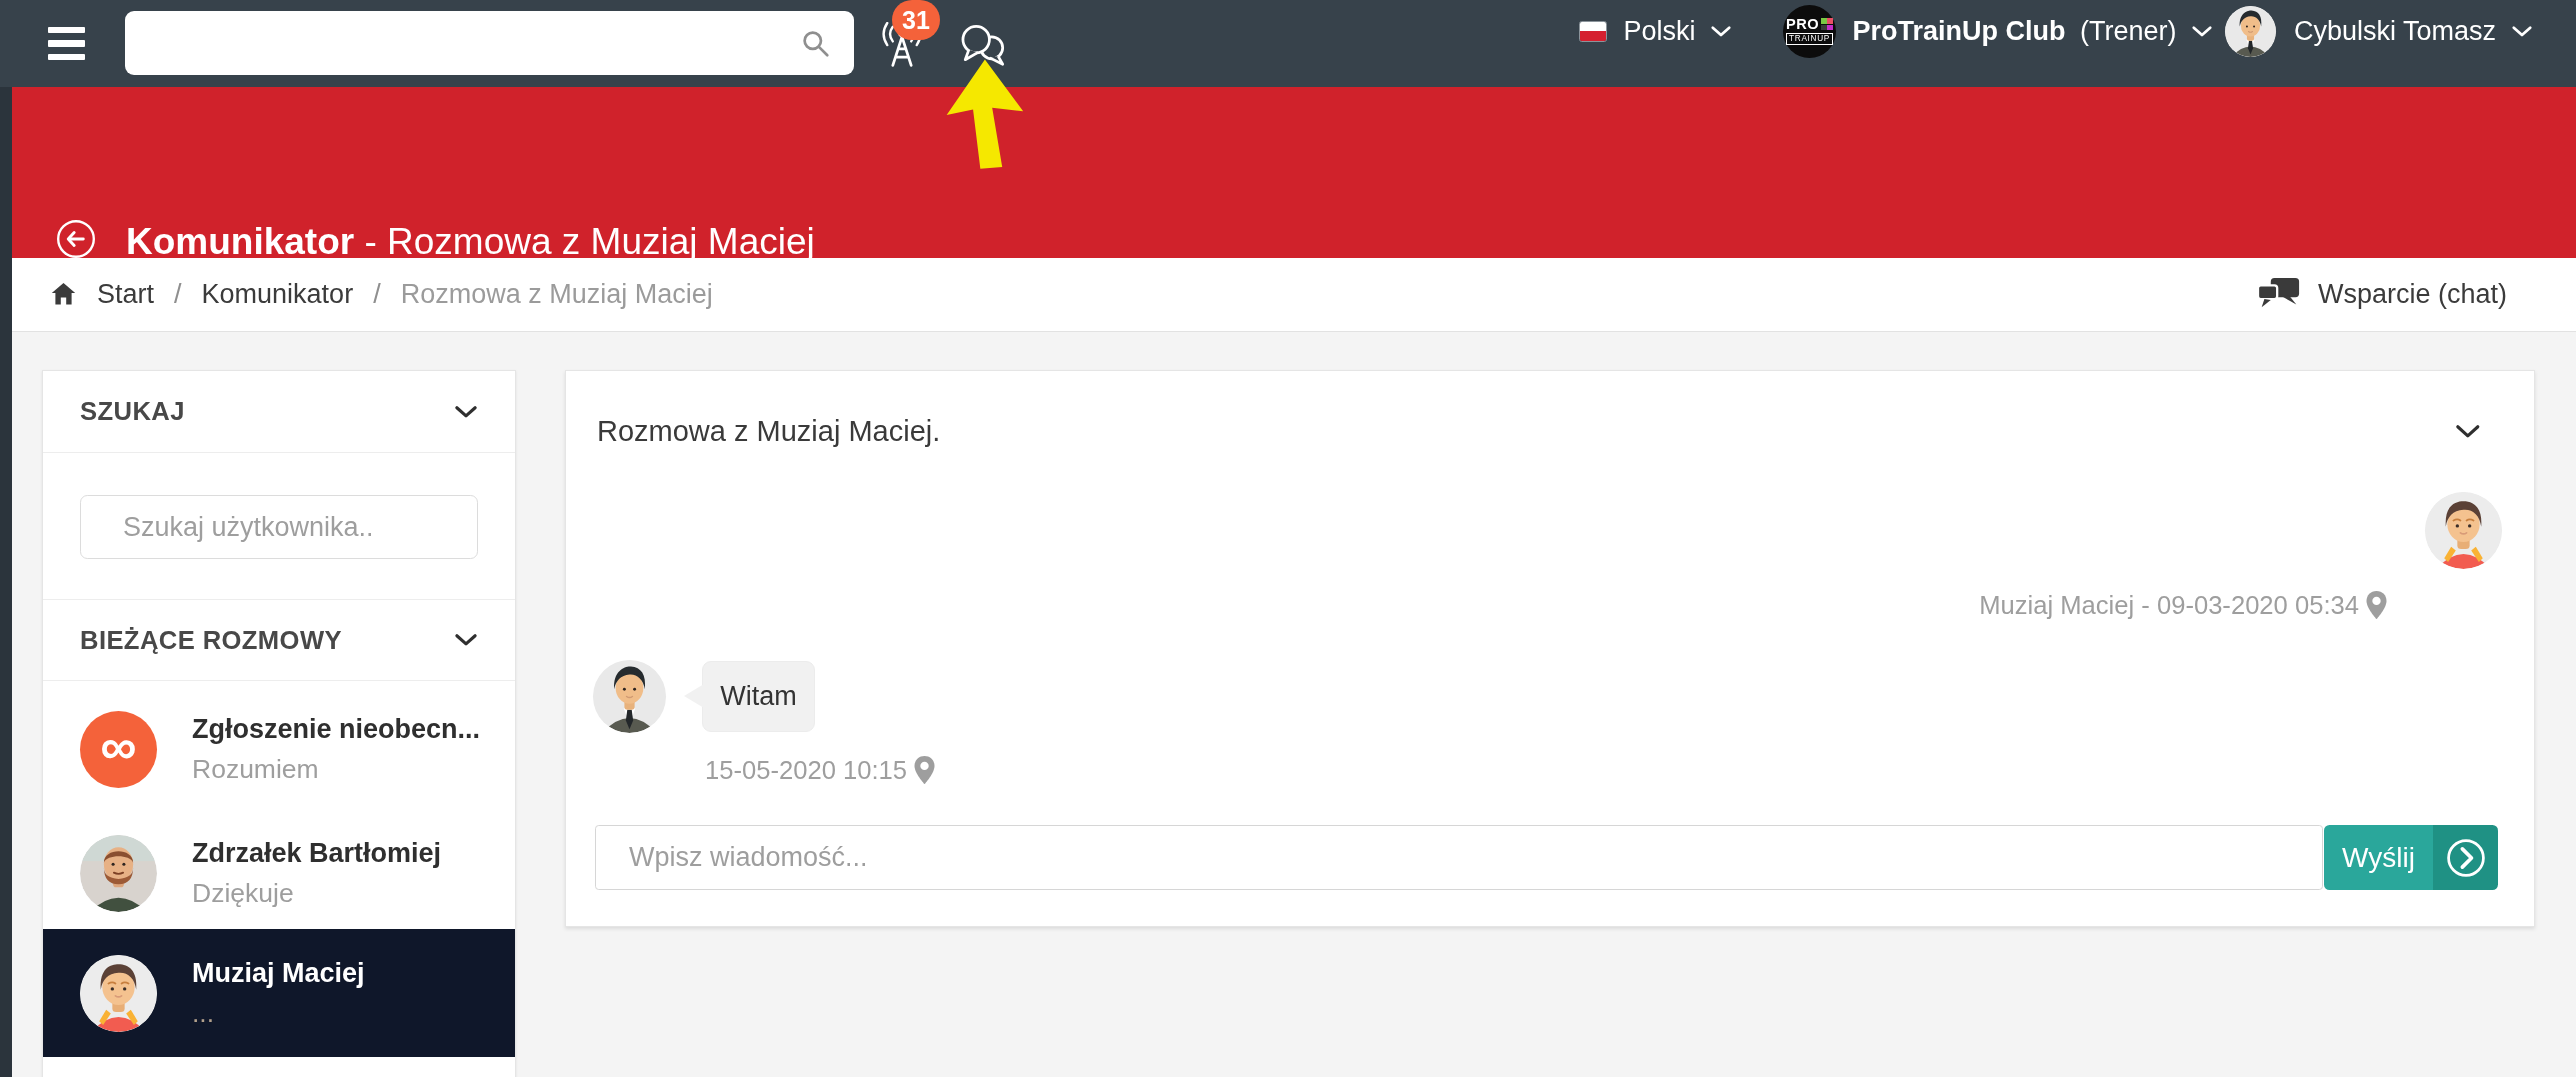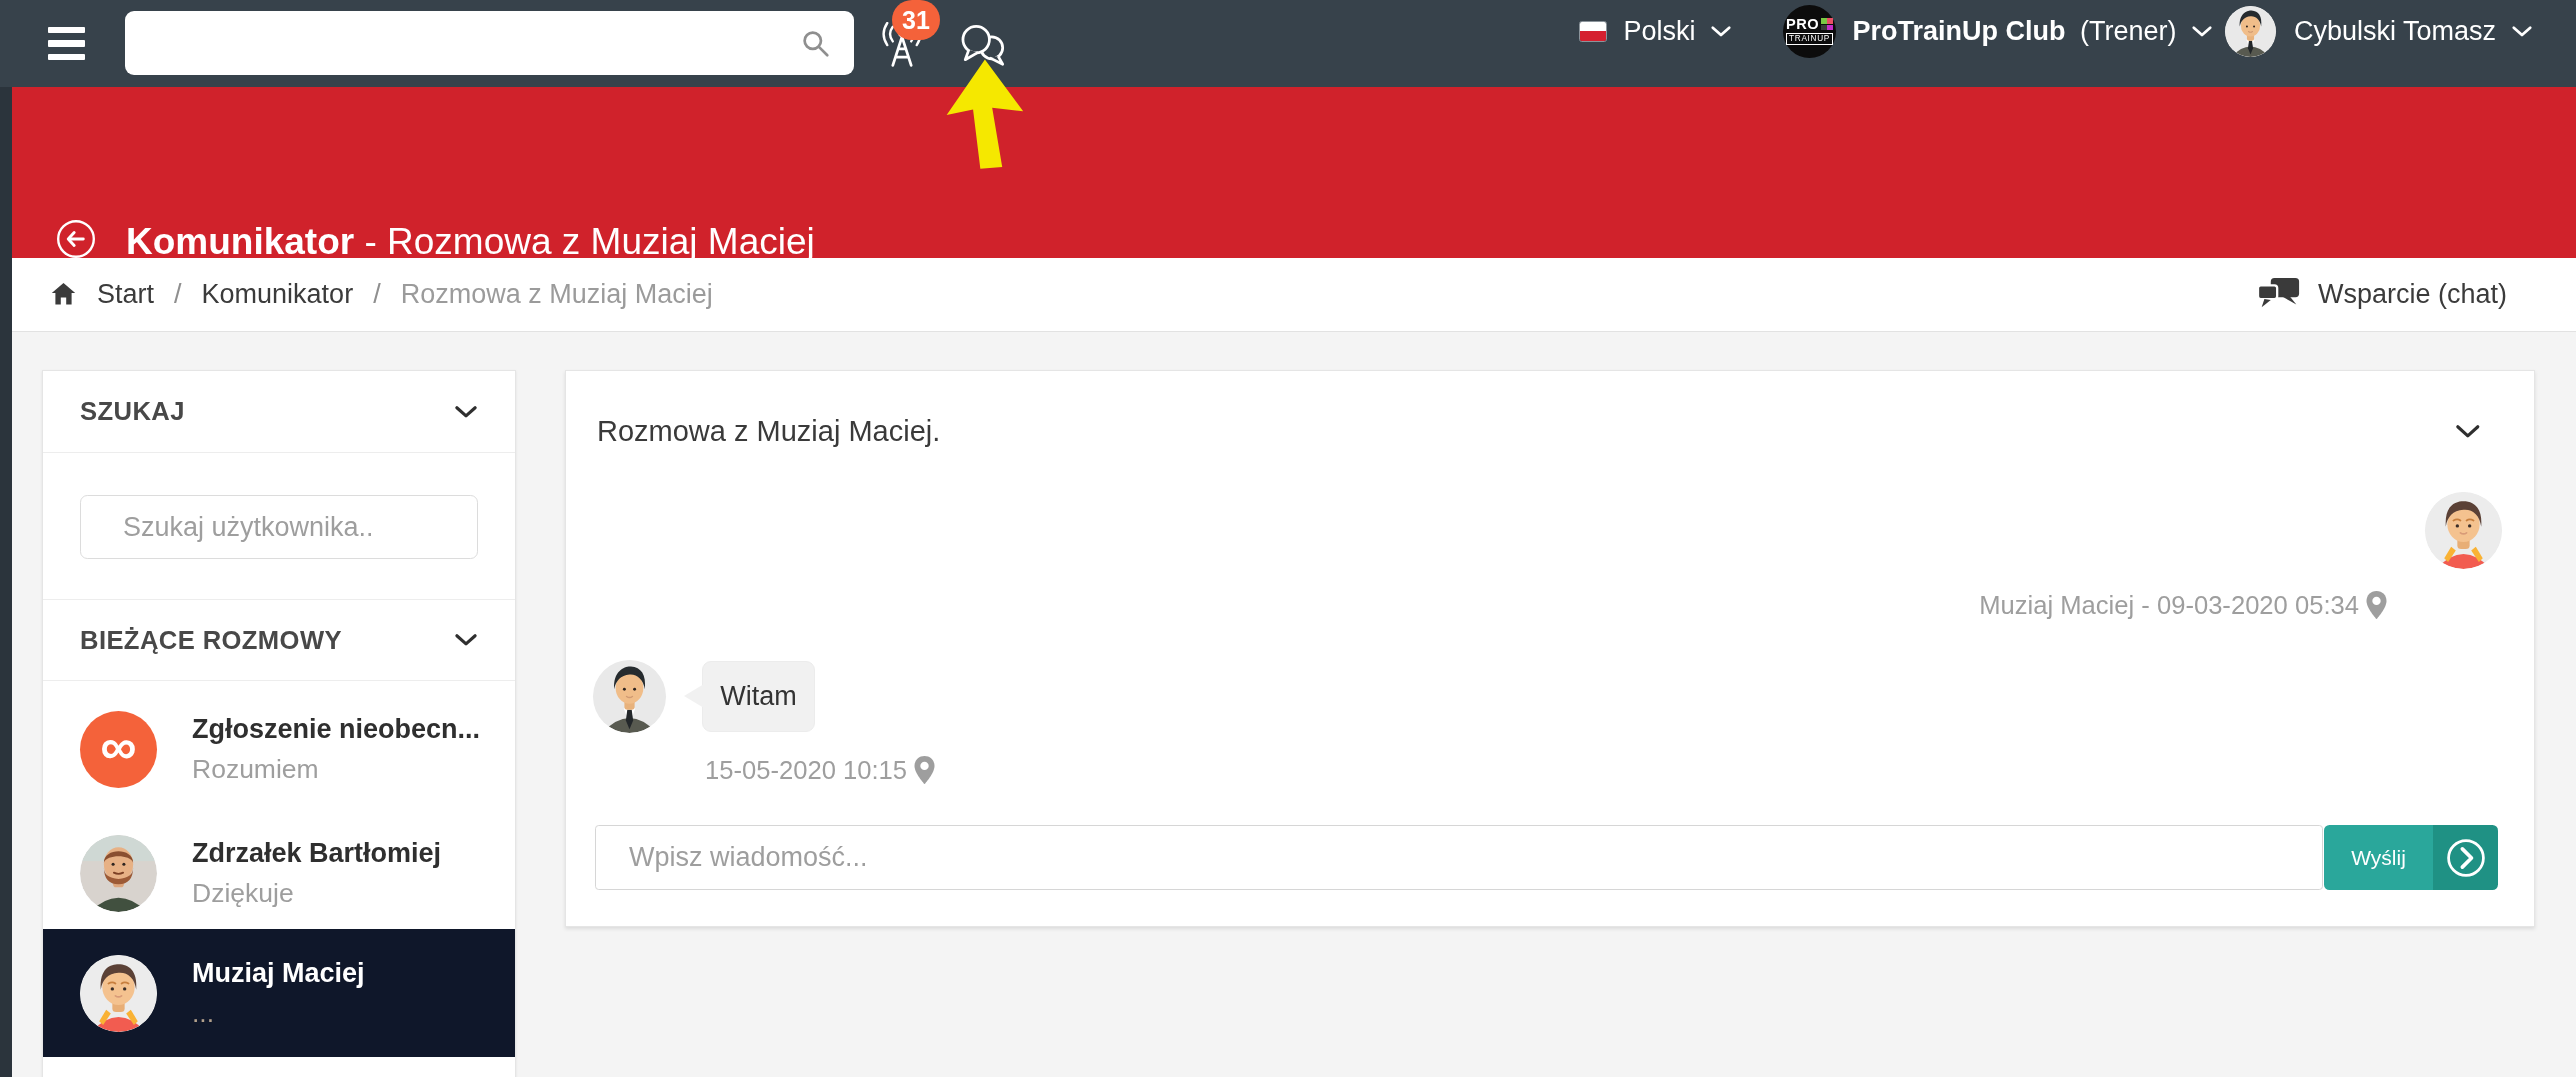--- a/index.html
+++ b/index.html
@@ -77,21 +77,21 @@
   .bubble-left .tail { position:absolute; left:-19px; top:22px; width:0; height:0; border-top:12px solid transparent; border-bottom:12px solid transparent; border-right:20px solid #f1f1f1; }
   .msg-avatar { position:absolute; width:77px; height:77px; border-radius:50%; overflow:hidden; background:#ececec; }
   .msg-avatar.right { left:1859px; top:121px; }
   .msg-avatar.left { left:27px; top:289px; width:73px; height:73px; }
   .msg-meta { position:absolute; display:flex; align-items:center; gap:6px; font-size:25.6px; color:#9e9e9e; }
   .msg-meta.right { right:146px; top:219px; }
   .msg-meta.left { left:139px; top:384px; }
   .msg-input { position:absolute; left:29px; top:454px; width:1728px; height:65px; border:1.8px solid #d6d6d6; border-radius:3.7px; display:flex; align-items:center; }
   .msg-input input { flex:1; border:none; outline:none; font-size:27px; padding:0 27px 0 33px; color:#333; background:transparent; font-family:inherit; }
   .send-btn { position:absolute; left:1758px; top:454px; width:174px; height:65px; display:flex; border-radius:5.5px; overflow:hidden; cursor:pointer; }
-  .send-label { flex:1; background:#2aa79b; color:#fff; font-size:21px; display:flex; align-items:center; justify-content:center; }
+  .send-label { flex:1; background:#2aa79b; color:#fff; font-size:28px; display:flex; align-items:center; justify-content:center; }
   .send-iconbox { width:65px; background:#1f9184; display:flex; align-items:center; justify-content:center; }
 
   
   .arrow-overlay { position:absolute; left:932px; top:53px; z-index:20; pointer-events:none; }
 
   .hidden-defs { position:absolute; width:0; height:0; overflow:hidden; }
 </style>
 </head>
 <body>
 

